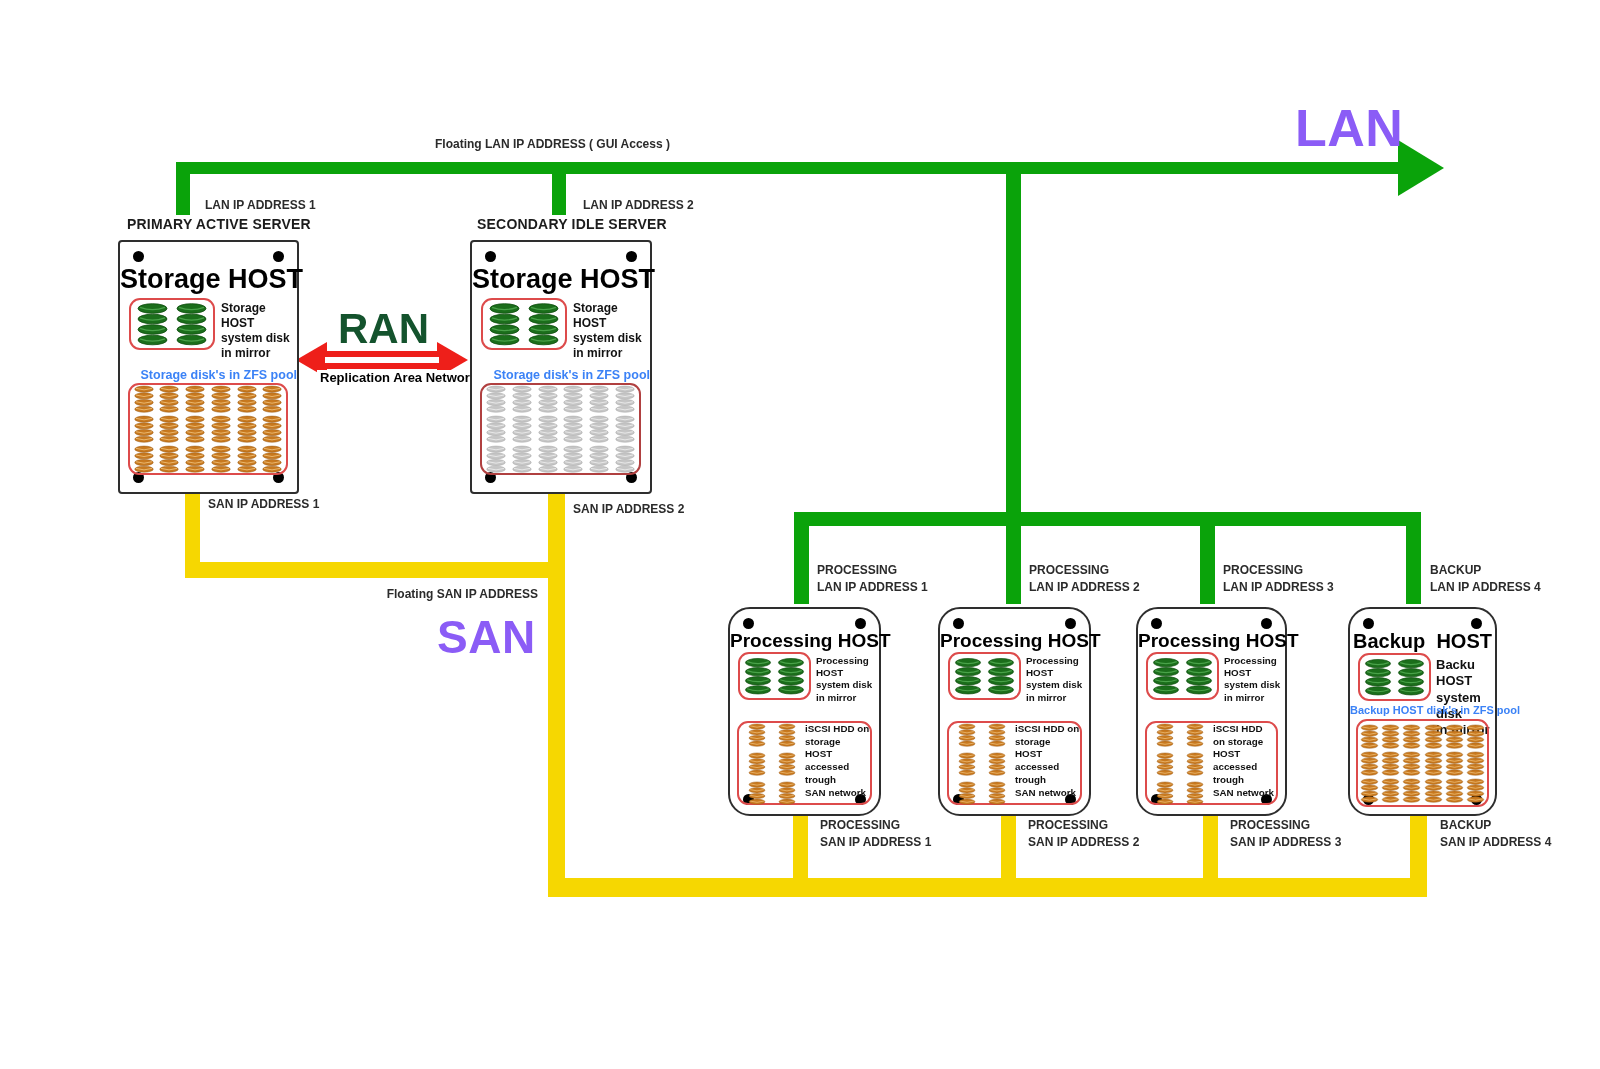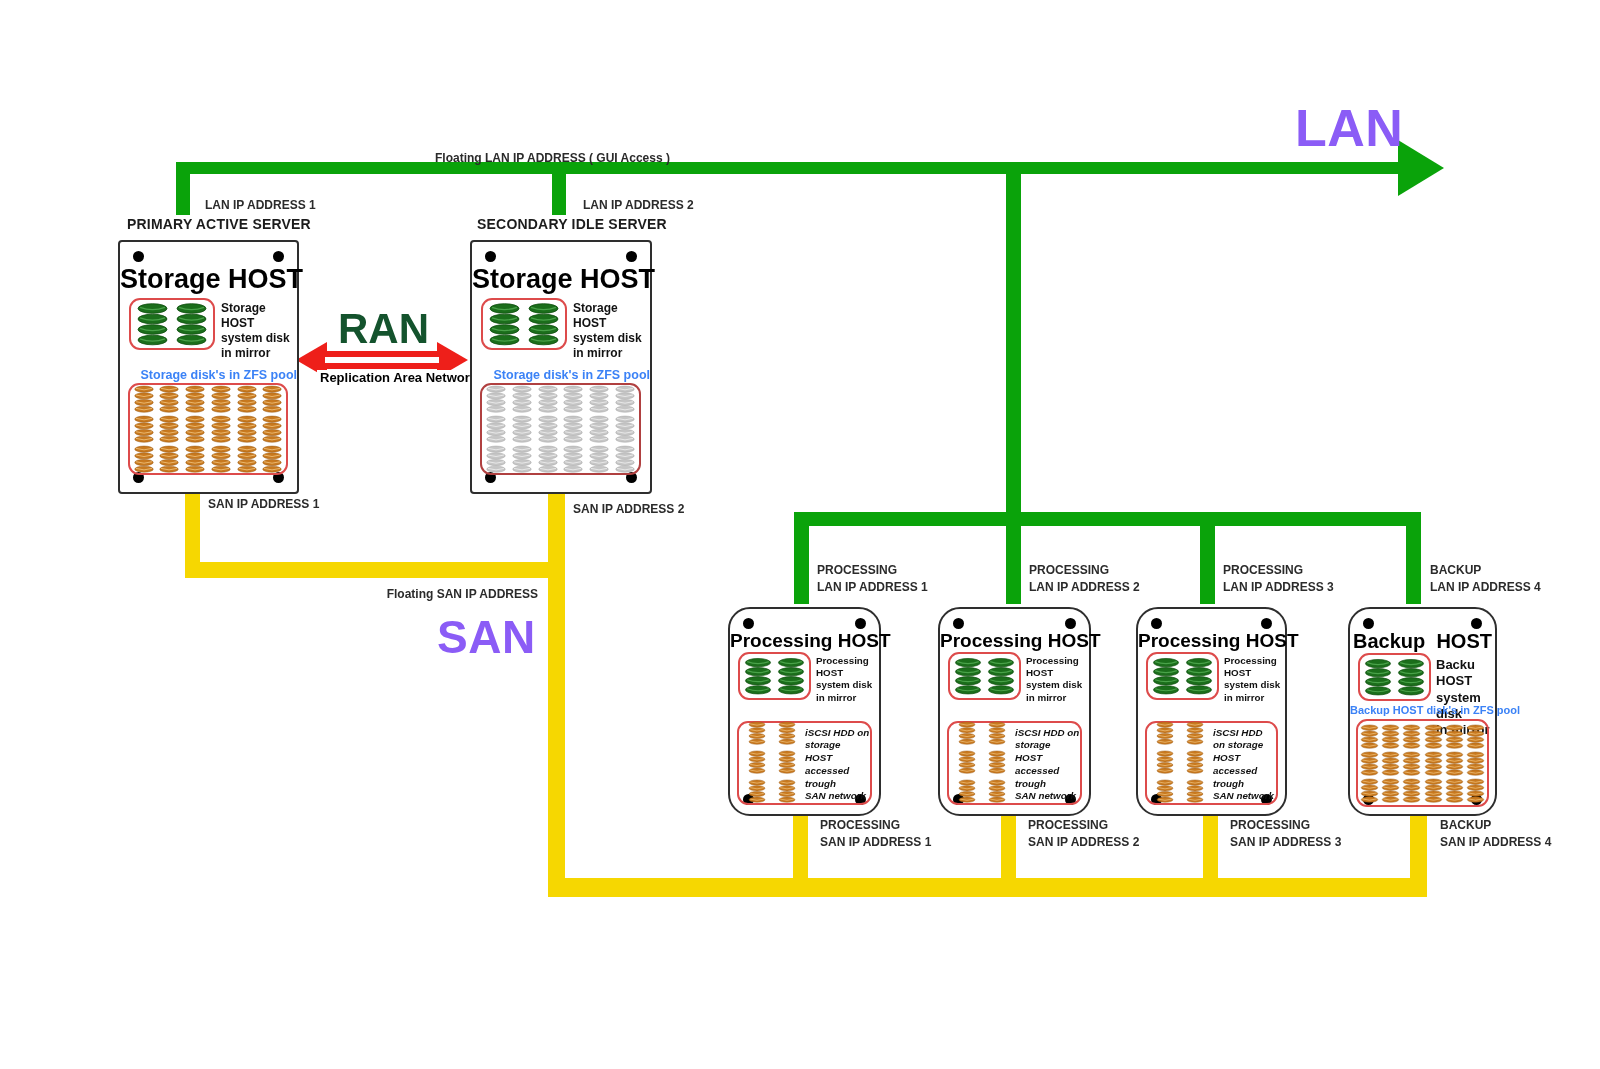--- a/index.html
+++ b/index.html
@@ -20,21 +20,21 @@
   .screw.tl{left:13px;top:9px}.screw.tr{right:13px;top:9px}
   .screw.bl{left:13px;bottom:9px}.screw.br{right:13px;bottom:9px}
   .host-title{position:absolute;left:0;right:0;text-align:center;font-weight:bold;color:#000;white-space:pre;}
   .storage .host-title{top:22px;font-size:27px;}
   .proc .host-title{top:21px;font-size:19px;}
   .redbox{position:absolute;border:2px solid var(--redline);border-radius:11px;box-sizing:border-box;}
   .disks{display:grid;width:100%;height:100%;justify-content:space-evenly;align-content:center;
          align-items:center;justify-items:center;row-gap:2px;}
   .side-label{position:absolute;font-weight:bold;color:#111;line-height:1.25;white-space:pre-line;}
   .pool-label{position:absolute;left:0;right:0;text-align:right;font-weight:bold;color:#3b82f6;white-space:pre;}
-  .iscsi-flex{display:flex;align-items:flex-end;font-style:italic;}
+  .iscsi-flex{display:flex;align-items:flex-start;}
   .iscsi-disks{width:56px;height:auto;flex:0 0 auto;margin-left:5px;row-gap:5px;column-gap:4px;
                display:grid;justify-items:center;align-items:center;}
   .iscsi-text{flex:1;font-weight:bold;color:#111;font-size:9.8px;line-height:1.3;white-space:pre-line;padding-left:5px;}
   .ran-svg{position:absolute;color:var(--ran);}
   .ran-title{position:absolute;font-weight:800;color:#14532d;line-height:1;}
   .ran-sub{position:absolute;font-weight:bold;color:#000;font-size:13px;background:#fff;padding:0 3px;white-space:pre;}
 </style>
 </head>
 <body>
 
@@ -62,21 +62,21 @@
 
   <div class="ran-title" style="left:338px;top:308px;font-size:42px">RAN</div>
   <svg class="ran-svg" style="left:296px;top:342px" width="172" height="36" viewBox="0 0 172 36">
     <polygon points="0,18 31,0 31,36" fill="currentColor"></polygon>
     <polygon points="172,18 141,0 141,36" fill="currentColor"></polygon>
     <rect x="29" y="9" width="114" height="18" fill="currentColor"></rect>
     <rect x="29" y="15" width="114" height="6" fill="#ffffff"></rect>
   </svg>
   <div class="ran-sub" style="left:317px;top:370px">Replication Area Network</div>
 
-  <div class="lbl" style="left:435px;top:150px">Floating LAN IP ADDRESS ( GUI Access )</div>
+  <div class="lbl" style="left:435px;top:136px">Floating LAN IP ADDRESS ( GUI Access )</div>
   <div class="lbl big" style="left:1295px;top:102px;font-size:52px">LAN</div>
   <div class="lbl" style="right:1062px;top:586px;text-align:right">Floating SAN IP ADDRESS</div>
   <div class="lbl big" style="left:437px;top:614px;font-size:46px">SAN</div>
 
   <div class="lbl" style="left:205px;top:197px">LAN IP ADDRESS 1</div>
   <div class="lbl" style="left:583px;top:197px">LAN IP ADDRESS 2</div>
   <div class="lbl role" style="left:127px;top:215px">PRIMARY ACTIVE SERVER</div>
   <div class="lbl role" style="left:477px;top:215px">SECONDARY IDLE SERVER</div>
   <div class="lbl" style="left:208px;top:496px">SAN IP ADDRESS 1</div>
   <div class="lbl" style="left:573px;top:501px">SAN IP ADDRESS 2</div>

